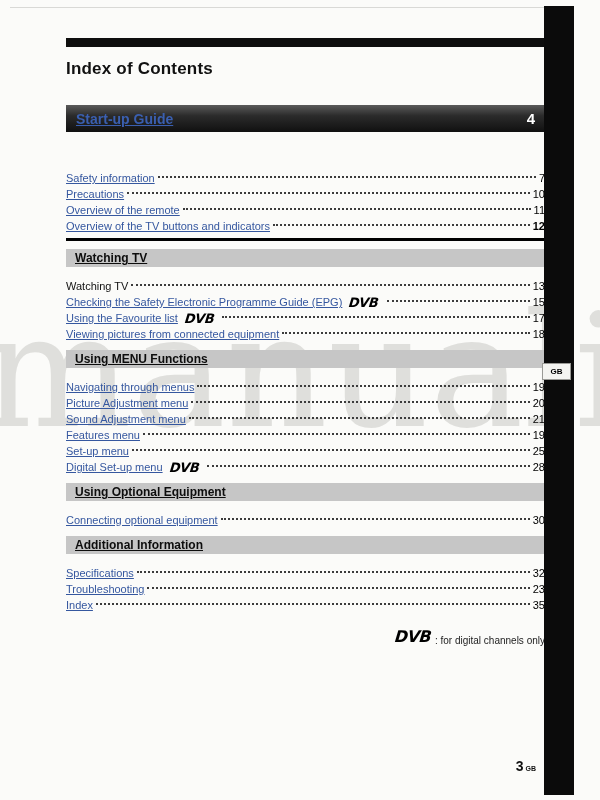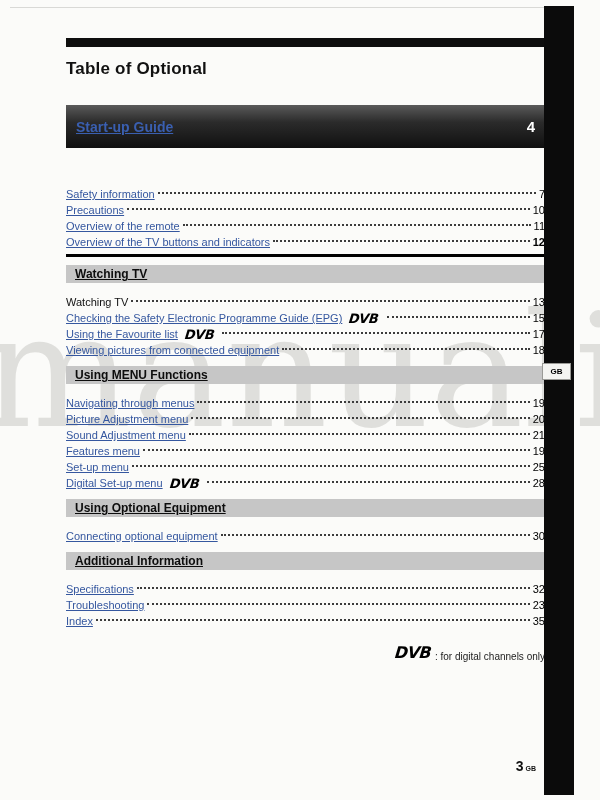--- a/index.html
+++ b/index.html
@@ -21,21 +21,21 @@
     font-family: "DejaVu Serif", serif;
     font-size: 158px; line-height: 1;
     color: #c9c9c5; opacity: .55;
     z-index: 0; white-space: nowrap; pointer-events: none;
   }
   .content { position: absolute; left: 66px; top: 38px; width: 479px; z-index: 1; }
   .top-rule { height: 9px; background: #0e0e0e; margin-bottom: 12px; }
   h1.title { font-size: 17px; font-weight: bold; margin: 0 0 26px; letter-spacing: .2px; }
 
   .banner {
-    height: 43px;
+    height: 27px;
     background: linear-gradient(180deg, #5a5a5a 0%, #2b2b2b 40%, #101010 100%);
     display: flex; align-items: center;
     padding: 0 10px; margin-bottom: 38px;
   }
   .banner-link { color: #3a5fb0; font-weight: bold; font-size: 14px; text-decoration: underline; cursor: pointer; }
   .banner-page { margin-left: auto; color: #fff; font-weight: bold; font-size: 15px; }
 
   .entries { margin-bottom: 2px; }
   .entry { display: flex; align-items: center; height: 16px; font-size: 11px; }
   .entry .label { white-space: nowrap; }
@@ -91,21 +91,21 @@
   .page-num .reg { font-size: 7px; font-weight: bold; }
 </style>
 </head>
 <body>
 
 <div class="scan-edge-top"></div>
 <div class="watermark">manuali</div>
 
 <div class="content">
   <div class="top-rule"></div>
-  <h1 class="title">Table of Optional</h1>
+  <h1 class="title">Index of Contents</h1>
 
   <div class="banner">
     <span class="banner-link">Start-up Guide</span>
     <span class="banner-page">4</span>
   </div>
 
   <div id="toc">
       <div class="entries">
         <div class="entry">
           <span class="label link">Safety information</span>

